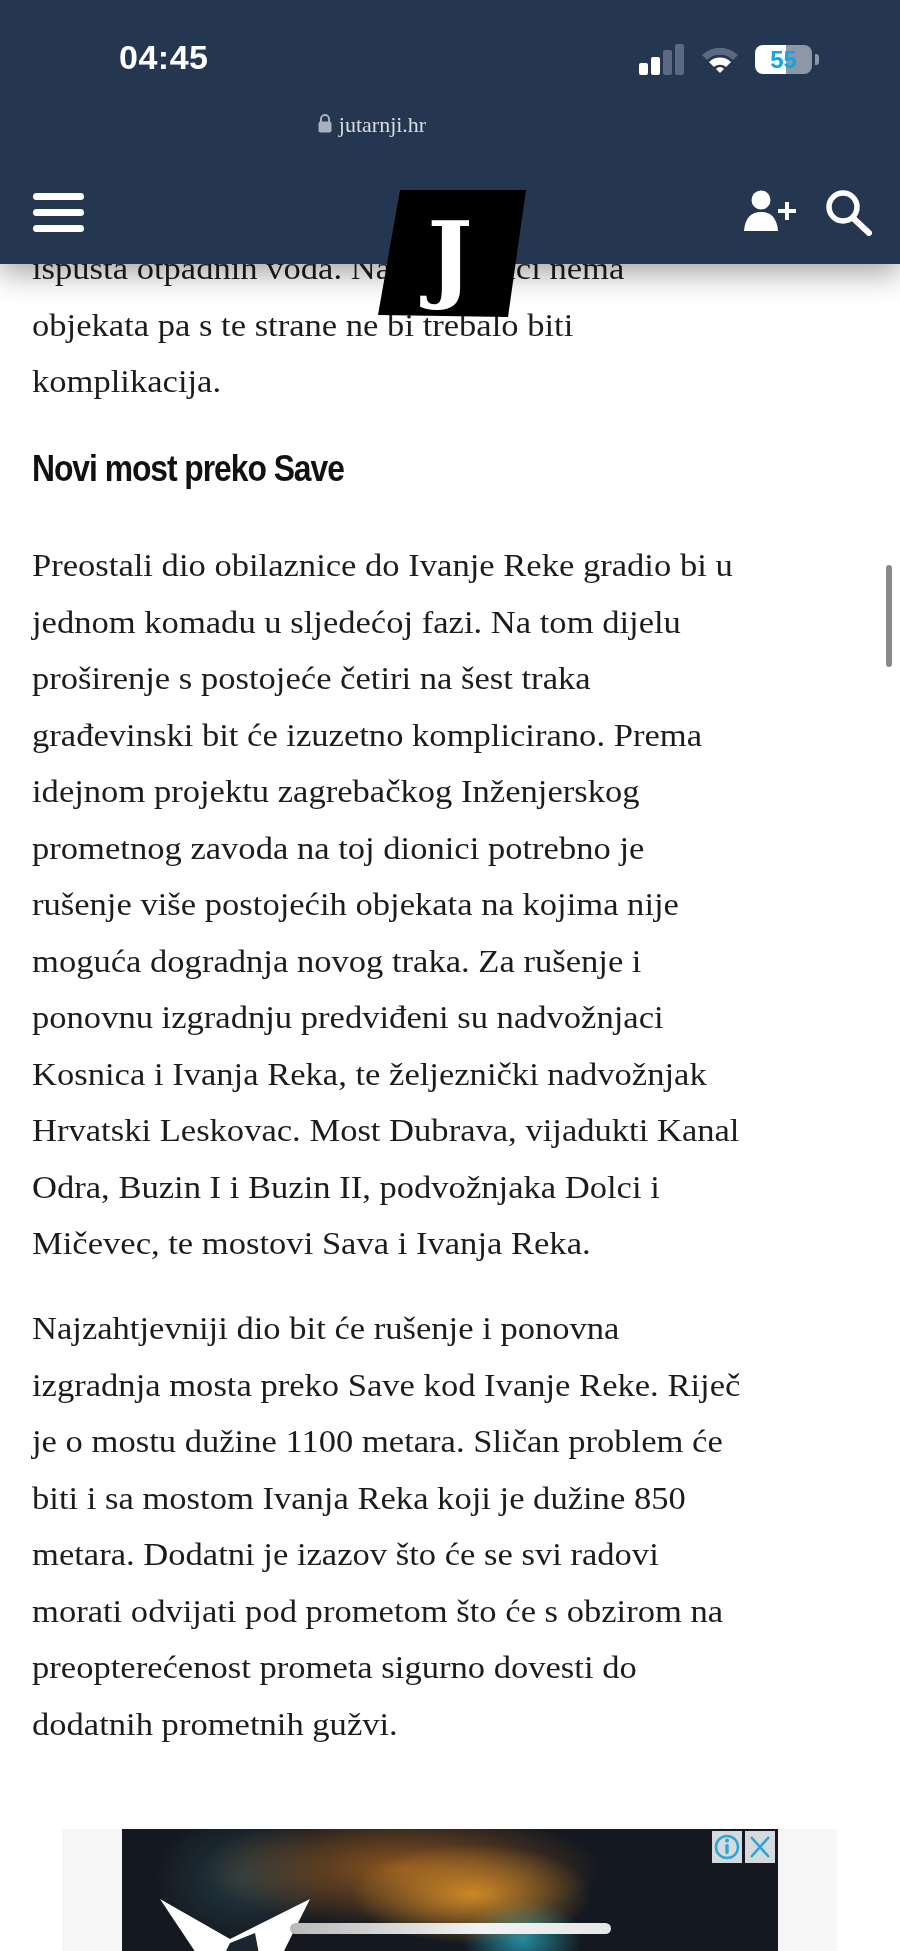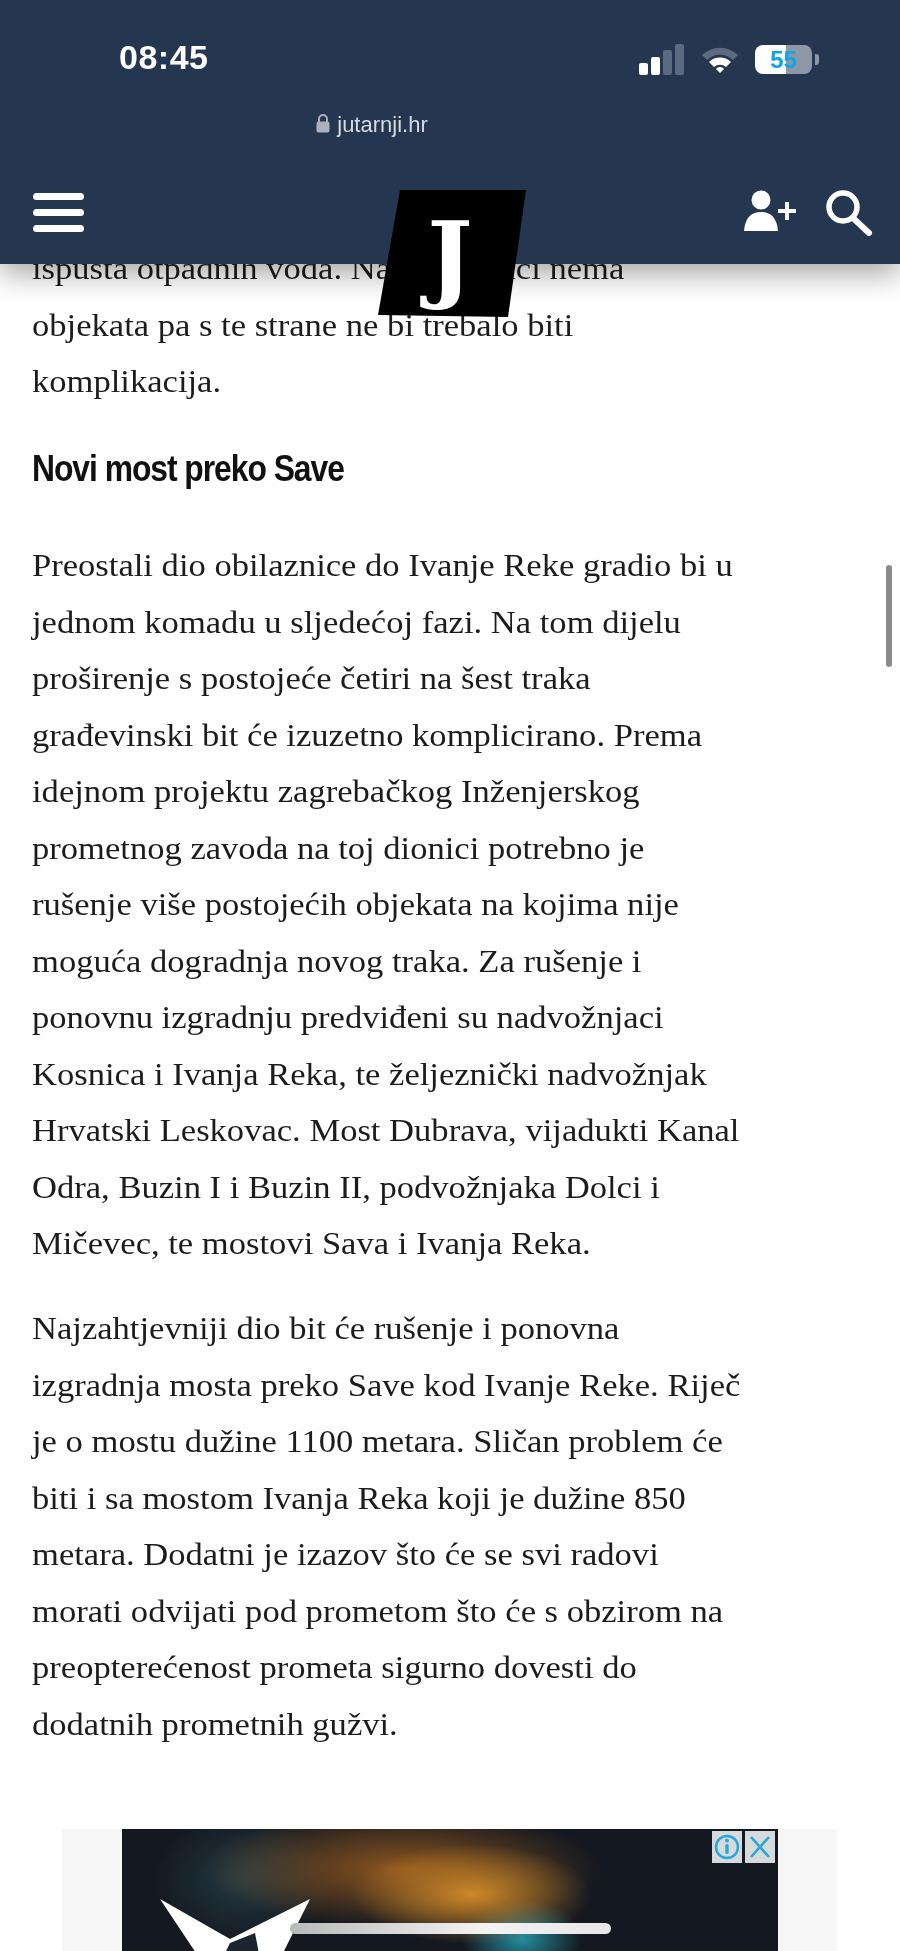--- a/index.html
+++ b/index.html
@@ -25,21 +25,21 @@
     position:absolute; left:755px; top:45px; width:57px; height:29px; border-radius:8px;
     background:linear-gradient(90deg,#ffffff 0 55%, #8e97a6 55% 100%);
   }
   .battery-nub { position:absolute; left:815px; top:54px; width:4px; height:11px; border-radius:0 3px 3px 0; background:#8e97a6; }
   .battery-label {
     position:absolute; left:755px; top:45px; width:57px; height:29px; line-height:29px;
     text-align:center; font-family:"Liberation Sans", sans-serif; font-weight:bold; font-size:24px; color:#0ea5e9;
   }
   .url {
     position:absolute; left:0; top:112px; width:744px; text-align:center;
-    font-family:Liberation Sans, sans-serif; font-size:22px; color:#d7dbe2;
+    font-family:Liberation Serif, serif; font-size:22px; color:#d7dbe2;
   }
   .url .lock { display:inline-block; vertical-align:-1px; margin-right:7px; }
 
   .hamburger { position:absolute; left:31px; top:190px; width:56px; height:44px; cursor:pointer; }
   .hamburger span { position:absolute; left:2px; width:51px; height:7px; border-radius:4px; background:#ffffff; }
 
   .logo { position:absolute; left:374px; top:190px; width:156px; height:127px; z-index:6; }
 
   .user-plus { position:absolute; left:744px; top:190px; width:54px; height:42px; cursor:pointer; }
   .search-ic { position:absolute; left:824px; top:188px; width:50px; height:48px; cursor:pointer; }
@@ -136,21 +136,21 @@
     <circle cx="13" cy="7.5" r="2" fill="#2aa7d6"></circle>
   </svg>
 </div>
 <div class="ad-btn" style="left:745px;">
   <svg width="24" height="26" viewBox="0 0 24 26" style="margin-top:3px">
     <path d="M3 3 L21 23 M21 3 L3 23" stroke="#2aa7d6" stroke-width="2.6"></path>
   </svg>
 </div>
 
 <div class="topbar">
-  <div class="time">08:45</div>
+  <div class="time">04:45</div>
 
   <div class="signal">
     <span style="left:0;height:12px;background:#ffffff;"></span>
     <span style="left:12px;height:18px;background:#ffffff;"></span>
     <span style="left:24px;height:25px;background:#5b6a80;"></span>
     <span style="left:36px;height:31px;background:#5b6a80;"></span>
   </div>
 
   <svg class="wifi" viewBox="0 0 40 30">
     <path d="M2 11 A26 26 0 0 1 38 11 L33 16 A19 19 0 0 0 7 16 Z" fill="#5b6a80"></path>

